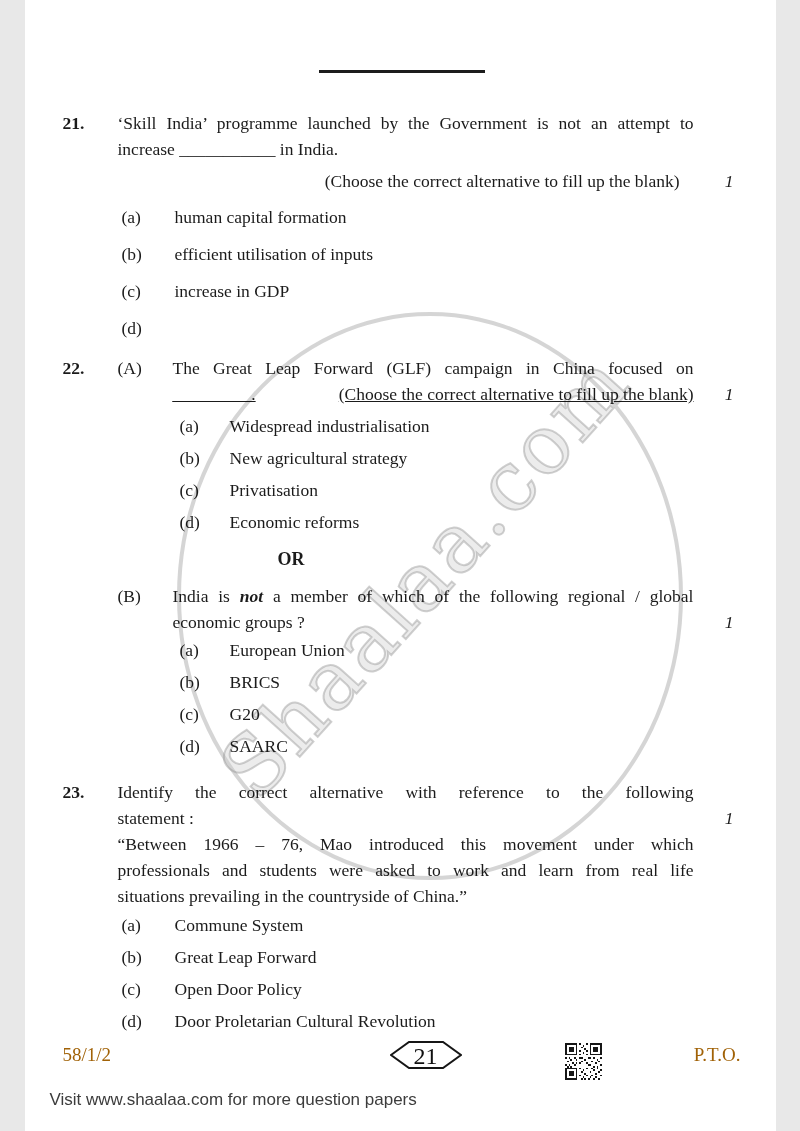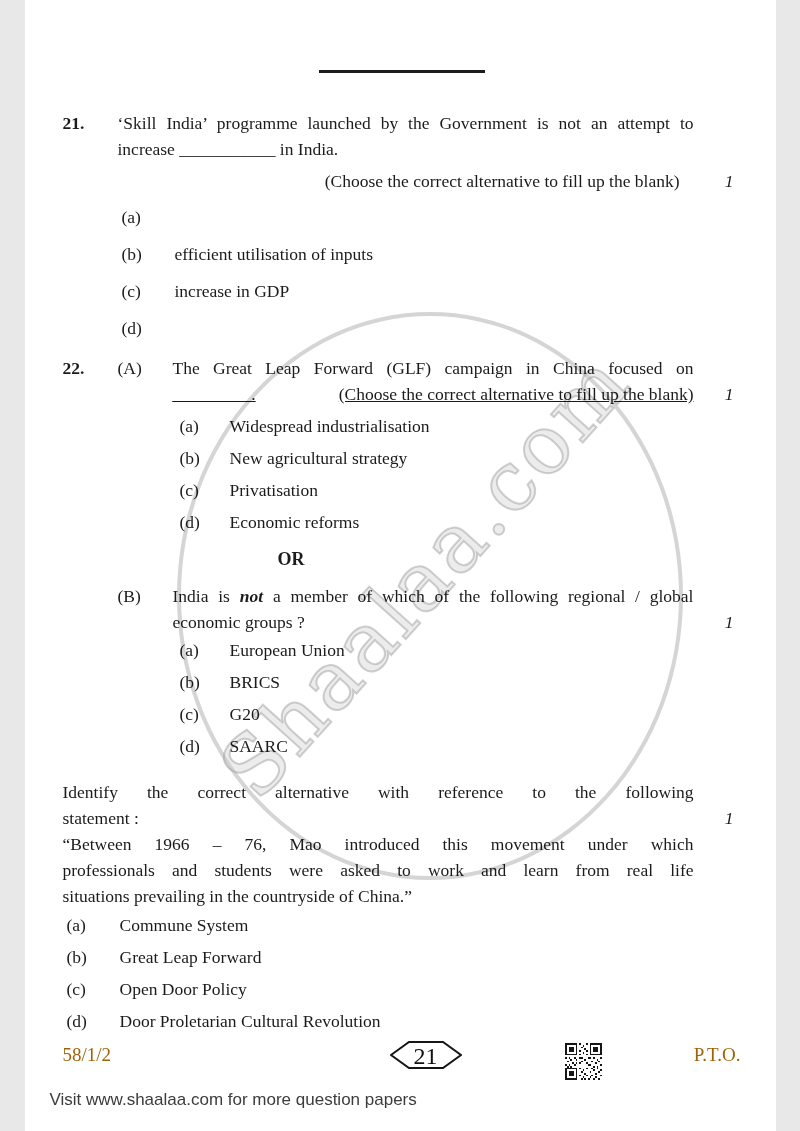--- a/index.html
+++ b/index.html
@@ -78,20 +78,21 @@
 
     <div class="q" id="q21">
       <div class="q-row">
         <div class="q-num">21.</div>
         <div class="q-body">
           <div class="just">‘Skill India’ programme launched by the Government is not an attempt to</div>
           <div>increase ___________ in India.</div>
           <div class="instr-right">(Choose the correct alternative to fill up the blank)</div>
           <div class="opt opt-q21-first">
             <div class="opt-letter">(a)</div>
+            <div>human capital formation</div>
           </div>
           <div class="opt opt-q21">
             <div class="opt-letter">(b)</div>
             <div>efficient utilisation of inputs</div>
           </div>
           <div class="opt opt-q21">
             <div class="opt-letter">(c)</div>
             <div>increase in GDP</div>
           </div>
           <div class="opt opt-q21">
@@ -166,20 +167,21 @@
               </div>
             </div>
           </div>
         </div>
       </div>
       <div class="mark">1</div>
     </div>
 
     <div class="q" id="q23">
       <div class="q-row">
+        <div class="q-num">23.</div>
         <div class="q-body">
           <div class="just">Identify the correct alternative with reference to the following</div>
           <div>statement :</div>
           <div class="just">“Between 1966 – 76, Mao introduced this movement under which</div>
           <div class="just">professionals and students were asked to work and learn from real life</div>
           <div>situations prevailing in the countryside of China.”</div>
           <div class="opt opt-q23-first">
             <div class="opt-letter">(a)</div>
             <div>Commune System</div>
           </div>

